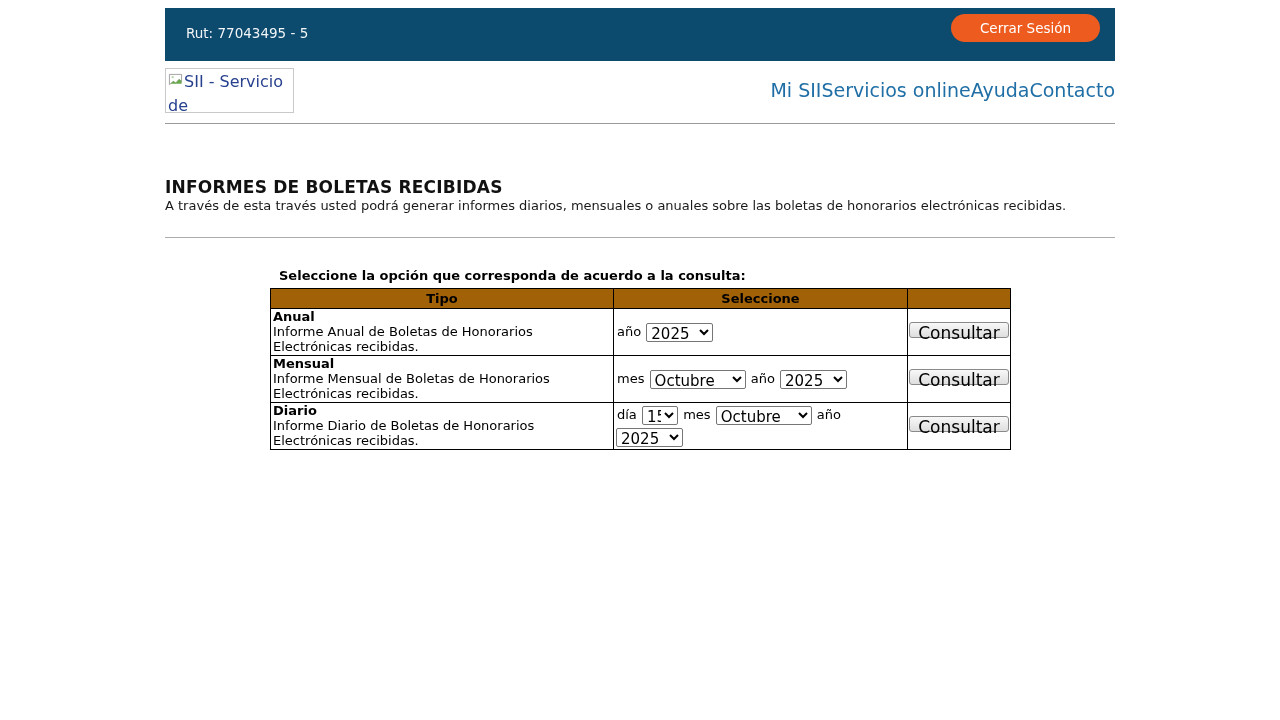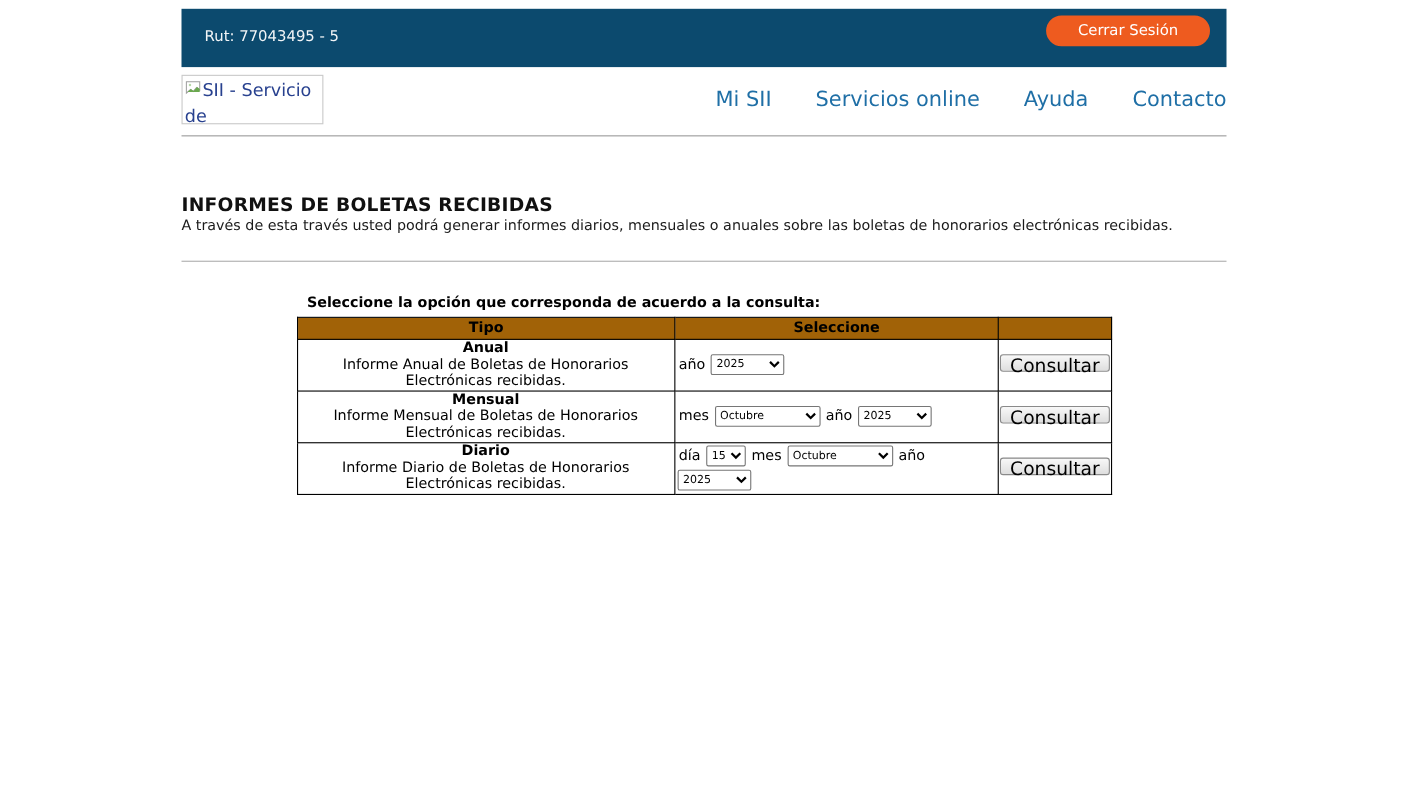--- a/index.html
+++ b/index.html
@@ -11,44 +11,44 @@
   .rut { position: absolute; left: 21px; top: 17px; color: #f2f5f7; font-size: 13.5px; }
   .logout-btn { position: absolute; right: 15px; top: 6px; width: 149px; height: 28px;
     background: #ee5b1f; color: #ffffff; border: none; border-radius: 14px;
     font-size: 13.5px; font-family: inherit; cursor: pointer; }
 
   
   .logo-box { position: absolute; left: 0; top: 68px; width: 129px; height: 45px;
     border: 1px solid #c9c9c9; overflow: hidden; padding: 1px 2px; text-decoration: none; }
   .logo-alt { color: #28418f; font-size: 16px; line-height: 24px; }
   .broken-icon { display: inline-block; vertical-align: baseline; margin-right: 1px; }
-  .nav { position: absolute; right: 0; top: 79px; display: flex; gap: 40px; align-items: center; }
+  .nav { position: absolute; right: 0; top: 79px; display: flex; align-items: center; }
   .nav a { color: #1f6fa6; font-size: 19px; text-decoration: none; cursor: pointer; white-space: nowrap; }
   .nav-divider { position: absolute; left: 0; top: 123px; width: 950px; height: 0; border-top: 1px solid #9a9a9a; }
 
   
   .page-title { position: absolute; left: 0; top: 177px; font-size: 17px; font-weight: bold; color: #111; letter-spacing: 0.2px; }
   .page-desc { position: absolute; left: 0; top: 198px; width: 950px; font-size: 13px; color: #1a1a1a; }
   .content-divider { position: absolute; left: 0; top: 237px; width: 950px; height: 0; border-top: 1px solid #adadad; }
 
   
   .consult { position: absolute; left: 105px; top: 268px; width: 740px; }
   .table-caption { margin-left: 9px; margin-bottom: 5px; font-size: 13px; font-weight: bold; color: #000; }
   table.reports { border-collapse: collapse; width: 740px; table-layout: fixed; }
   table.reports th, table.reports td { border: 1px solid #000; font-size: 13px; color: #000; }
   table.reports th { background: #a16207; height: 20px; font-weight: bold; text-align: center; padding: 0 2px; }
   .col-tipo { width: 343px; }
   .col-sel  { width: 294px; }
   .col-btn  { width: 103px; }
-  td.tipo { vertical-align: top; padding: 0 3px 1px 2px; height: 47px; line-height: 15px; text-align: center; }
+  td.tipo { vertical-align: top; padding: 0 3px 1px 2px; height: 47px; line-height: 15px; }
   td.tipo .row-type { display: block; font-weight: bold; }
   td.sel { vertical-align: middle; padding: 1px 2px; line-height: 22px; }
   td.sel label { margin: 0 1px; }
   td.btn { text-align: center; vertical-align: middle; }
-  select { font-family: inherit; font-size: 10px; height: 19px; background: #ffffff;
+  select { font-family: inherit; font-size: 15px; height: 19px; background: #ffffff;
     border: 1px solid #767676; border-radius: 2px; vertical-align: middle; }
   .sel-day { width: 36px; }
   .sel-month { width: 96px; }
   .sel-year { width: 67px; }
   .consultar-btn { font-family: inherit; font-size: 17px; color: #000; height: 16px; padding: 0 8px;
     background: linear-gradient(#f8f8f8, #dedede); border: 1px solid #8a8a8a; border-radius: 3px; cursor: pointer; }
 </style>
 </head>
 <body>
 

